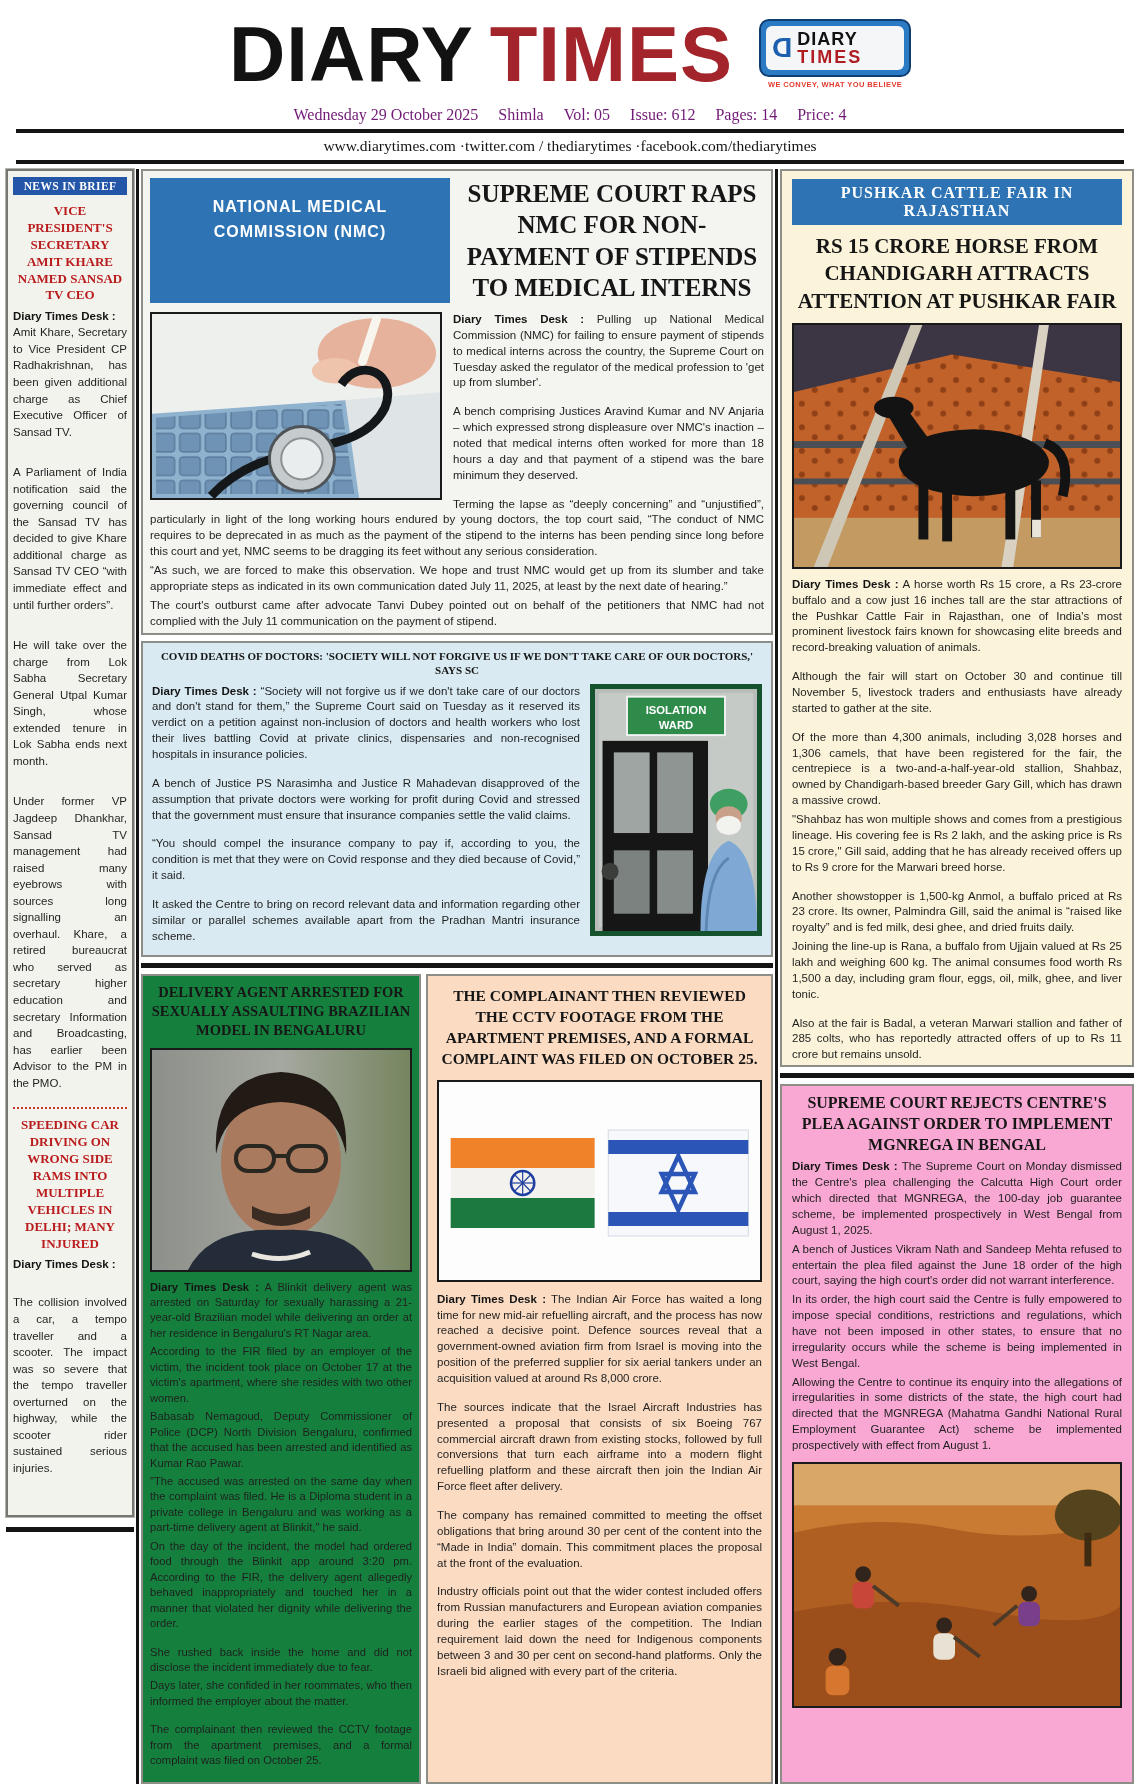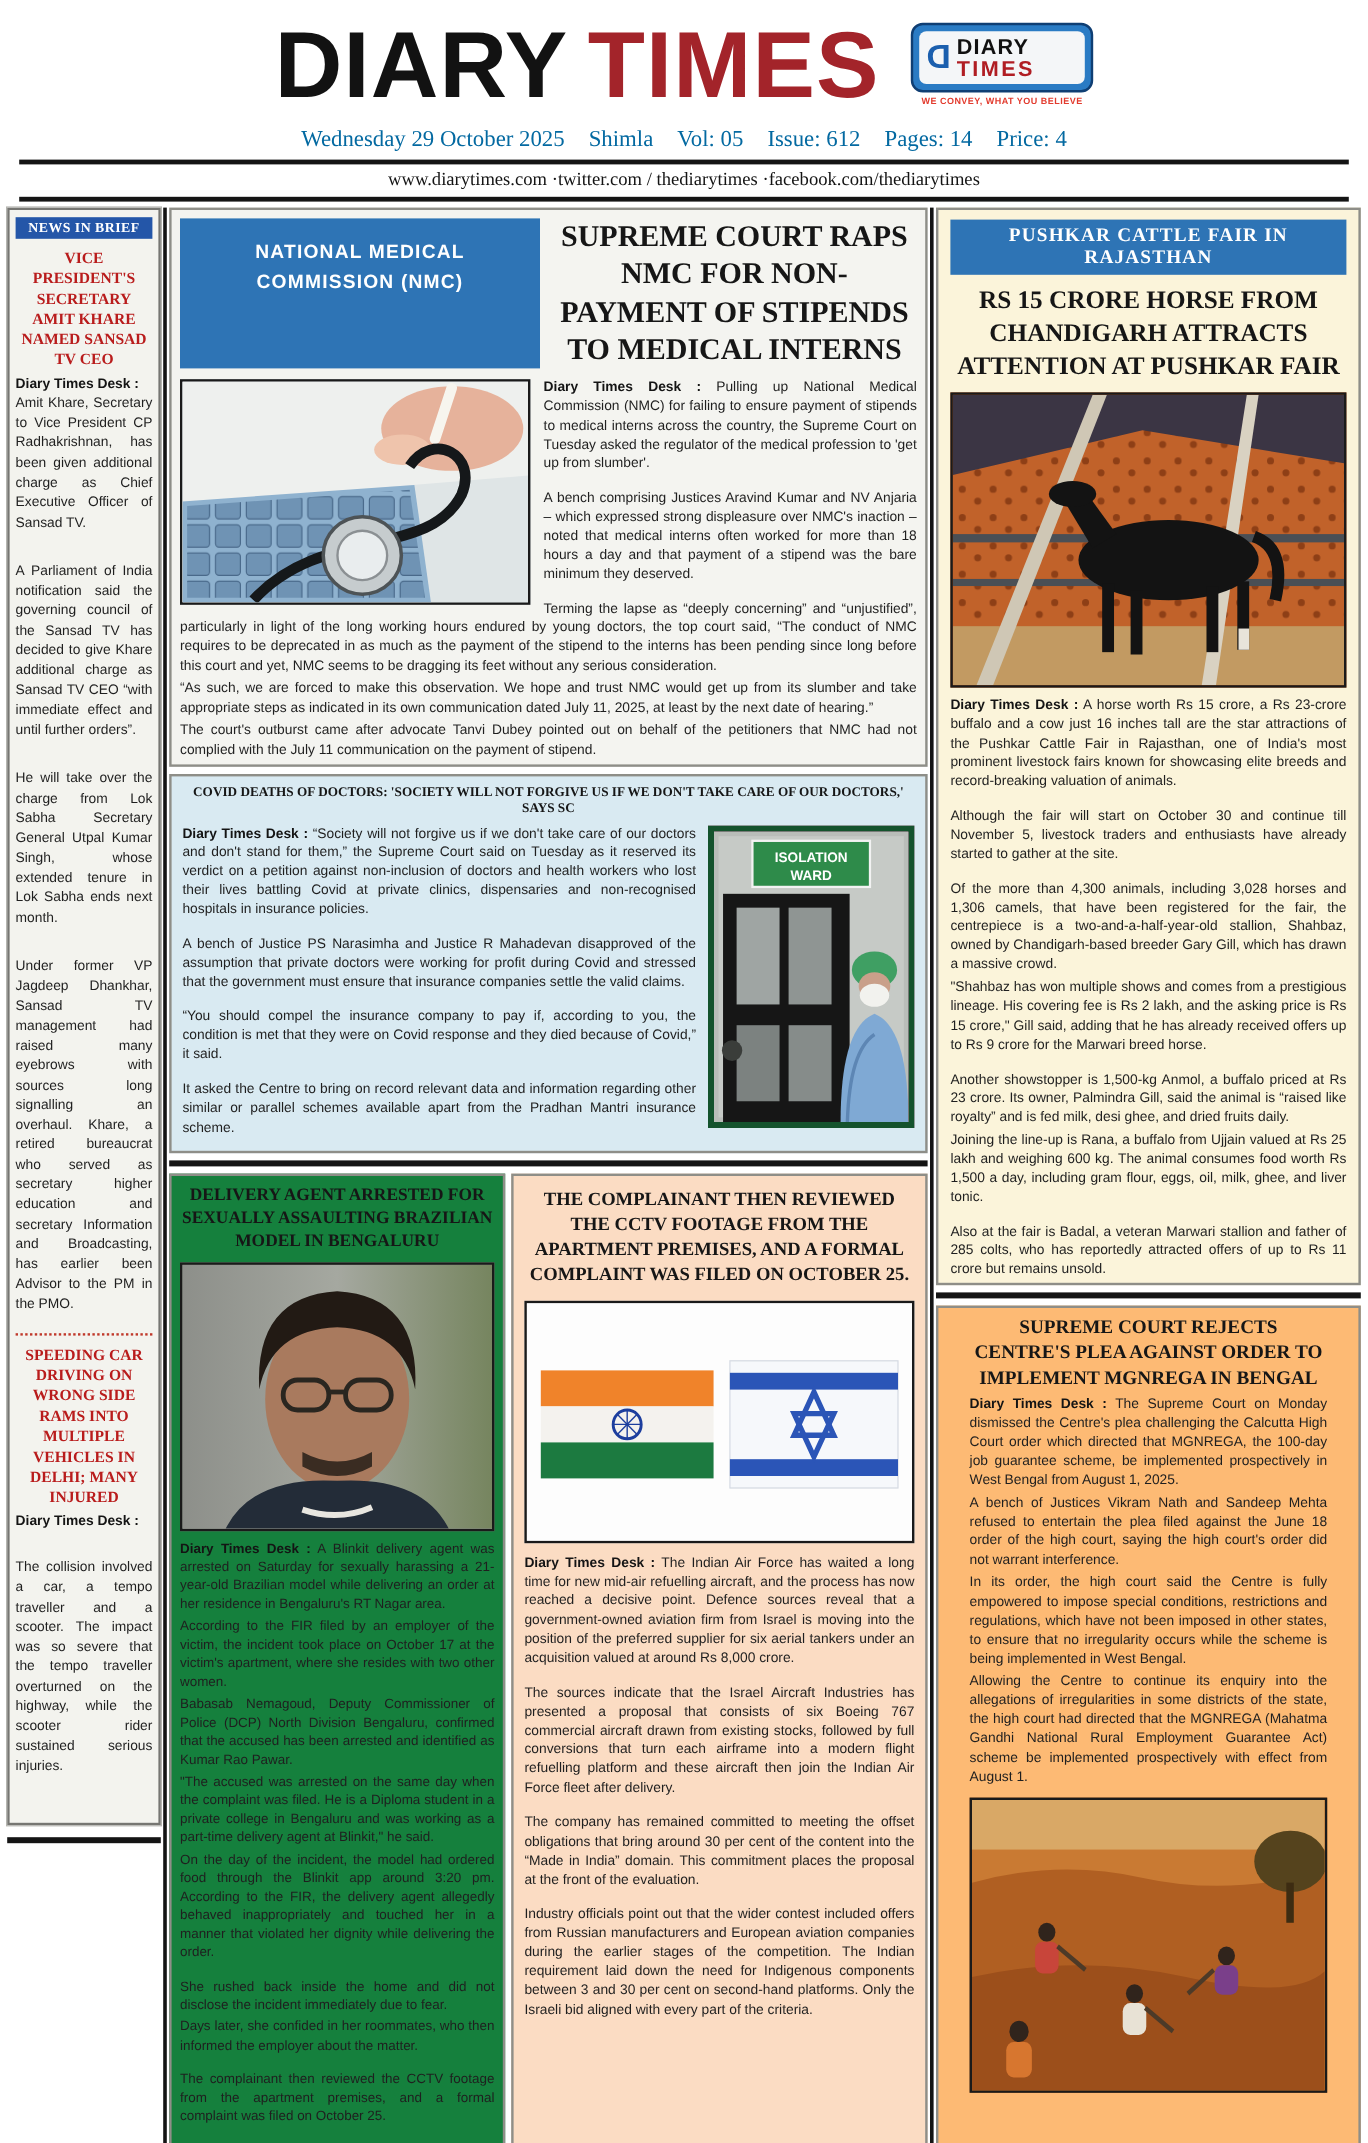--- a/index.html
+++ b/index.html
@@ -14,21 +14,21 @@
   .logo-text .t-black { color:#121212; }
   .logo-text .t-red { color:#a3242a; margin-left:16px; }
   .logo-box { width:152px; flex:none; }
   .logo-badge { background:#2a7bc4; border-radius:10px; padding:5px; display:flex; align-items:center; gap:5px; border:2px solid #0f3e73; }
   .logo-inner { background:#f4f6f8; border-radius:6px; display:flex; align-items:center; gap:5px; padding:4px 6px; width:100%; }
   .logo-icon { font-weight:bold; font-size:28px; color:#1b5fae; line-height:1; transform:scaleX(-1); }
   .logo-words { display:flex; flex-direction:column; line-height:1; }
   .lw-black { color:#111; font-weight:bold; font-size:18px; letter-spacing:1px; }
   .lw-red { color:#b01d23; font-weight:bold; font-size:18px; letter-spacing:2px; }
   .logo-tagline { margin-top:3px; text-align:center; color:#e23b2e; font-weight:bold; font-size:7.5px; letter-spacing:.4px; }
-  .dateline { display:flex; justify-content:center; gap:20px; font-family:"Liberation Serif", serif; font-size:19px; color:#0369a1; margin-top:4px; }
+  .dateline { display:flex; justify-content:center; gap:20px; font-family:"Liberation Serif", serif; font-size:16px; color:#701a75; margin-top:4px; }
   .rule { height:4px; background:#141414; margin:5px 16px 0; }
   .website { text-align:center; font-family:"Liberation Serif", serif; font-size:15.5px; color:#141414; margin-top:4px; }
   
   .content { display:flex; padding:5px 6px 0; height:1620px; }
   .vline { width:3px; background:#141414; margin:0 2px; flex:none; }
   .left-wrap { width:128px; flex:none; display:flex; flex-direction:column; }
   .mid { width:632px; flex:none; display:flex; flex-direction:column; }
   .right { flex:1; display:flex; flex-direction:column; }
   .left-hline,.mid-hline,.right-hline { height:5px; background:#141414; }
   .left-hline { margin-top:10px; }
@@ -66,21 +66,21 @@
   .delivery-photo { width:100%; height:224px; border:2px solid #1a1a1a; margin-bottom:8px; background:#9aa096; }
   .delivery p.jt { font-size:11.2px; }
   .iaf { flex:1; background:#fbdcc3; border:2px solid #8e8e88; padding:7px 9px; overflow:hidden; }
   .iaf-hl { font-family:"Liberation Serif", serif; font-weight:bold; font-size:15.5px; line-height:1.35; text-align:center; color:#161616; margin:3px 2px 10px; }
   .iaf-photo { width:100%; height:202px; border:2px solid #1a1a1a; background:#fdfdfd; margin-bottom:10px; }
   
   .pushkar { height:898px; background:#fbf4da; border:2px solid #8e8e88; padding:8px 10px; overflow:hidden; }
   .pk-badge { font-size:16px; letter-spacing:1px; padding:5px 20px; font-family:"Liberation Serif", serif; }
   .pk-hl { font-family:"Liberation Serif", serif; font-weight:bold; font-size:21px; line-height:1.3; text-align:center; color:#161616; margin:8px 0; }
   .pk-photo { width:100%; height:246px; border:2px solid #1a1a1a; margin-bottom:8px; background:#c1622a; }
-  .mgnrega { flex:1; background:#fdba74; border:2px solid #8e8e88; padding:7px 26px; overflow:hidden; }
+  .mgnrega { flex:1; background:#f9a8d4; border:2px solid #8e8e88; padding:7px 10px; overflow:hidden; }
   .mg-hl { font-family:"Liberation Serif", serif; font-weight:bold; font-size:16px; line-height:1.3; text-align:center; color:#161616; margin-bottom:4px; }
   .mg-photo { width:100%; height:246px; border:2px solid #1a1a1a; margin-top:8px; background:#c97a33; }
 </style>
 </head>
 <body>
 
 <div class="page">
 
   <header>
     <div class="masthead-row">

